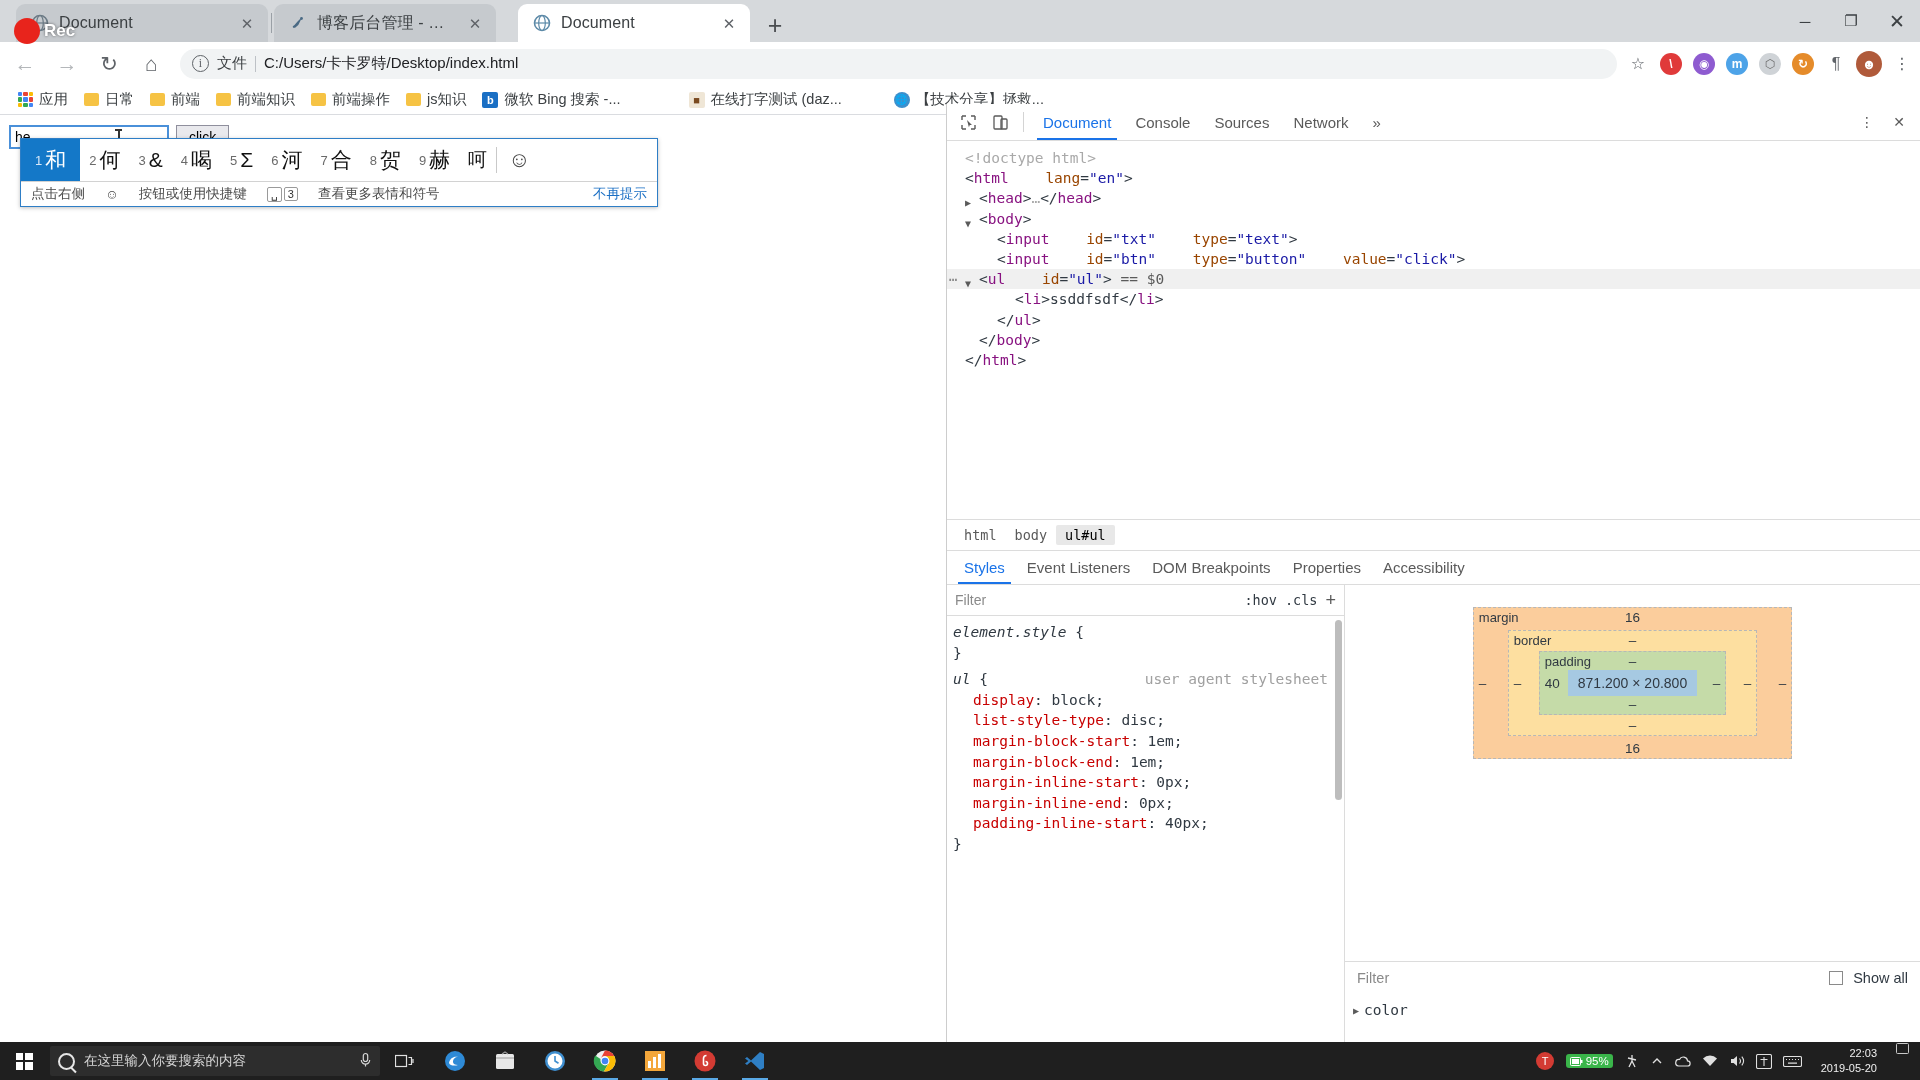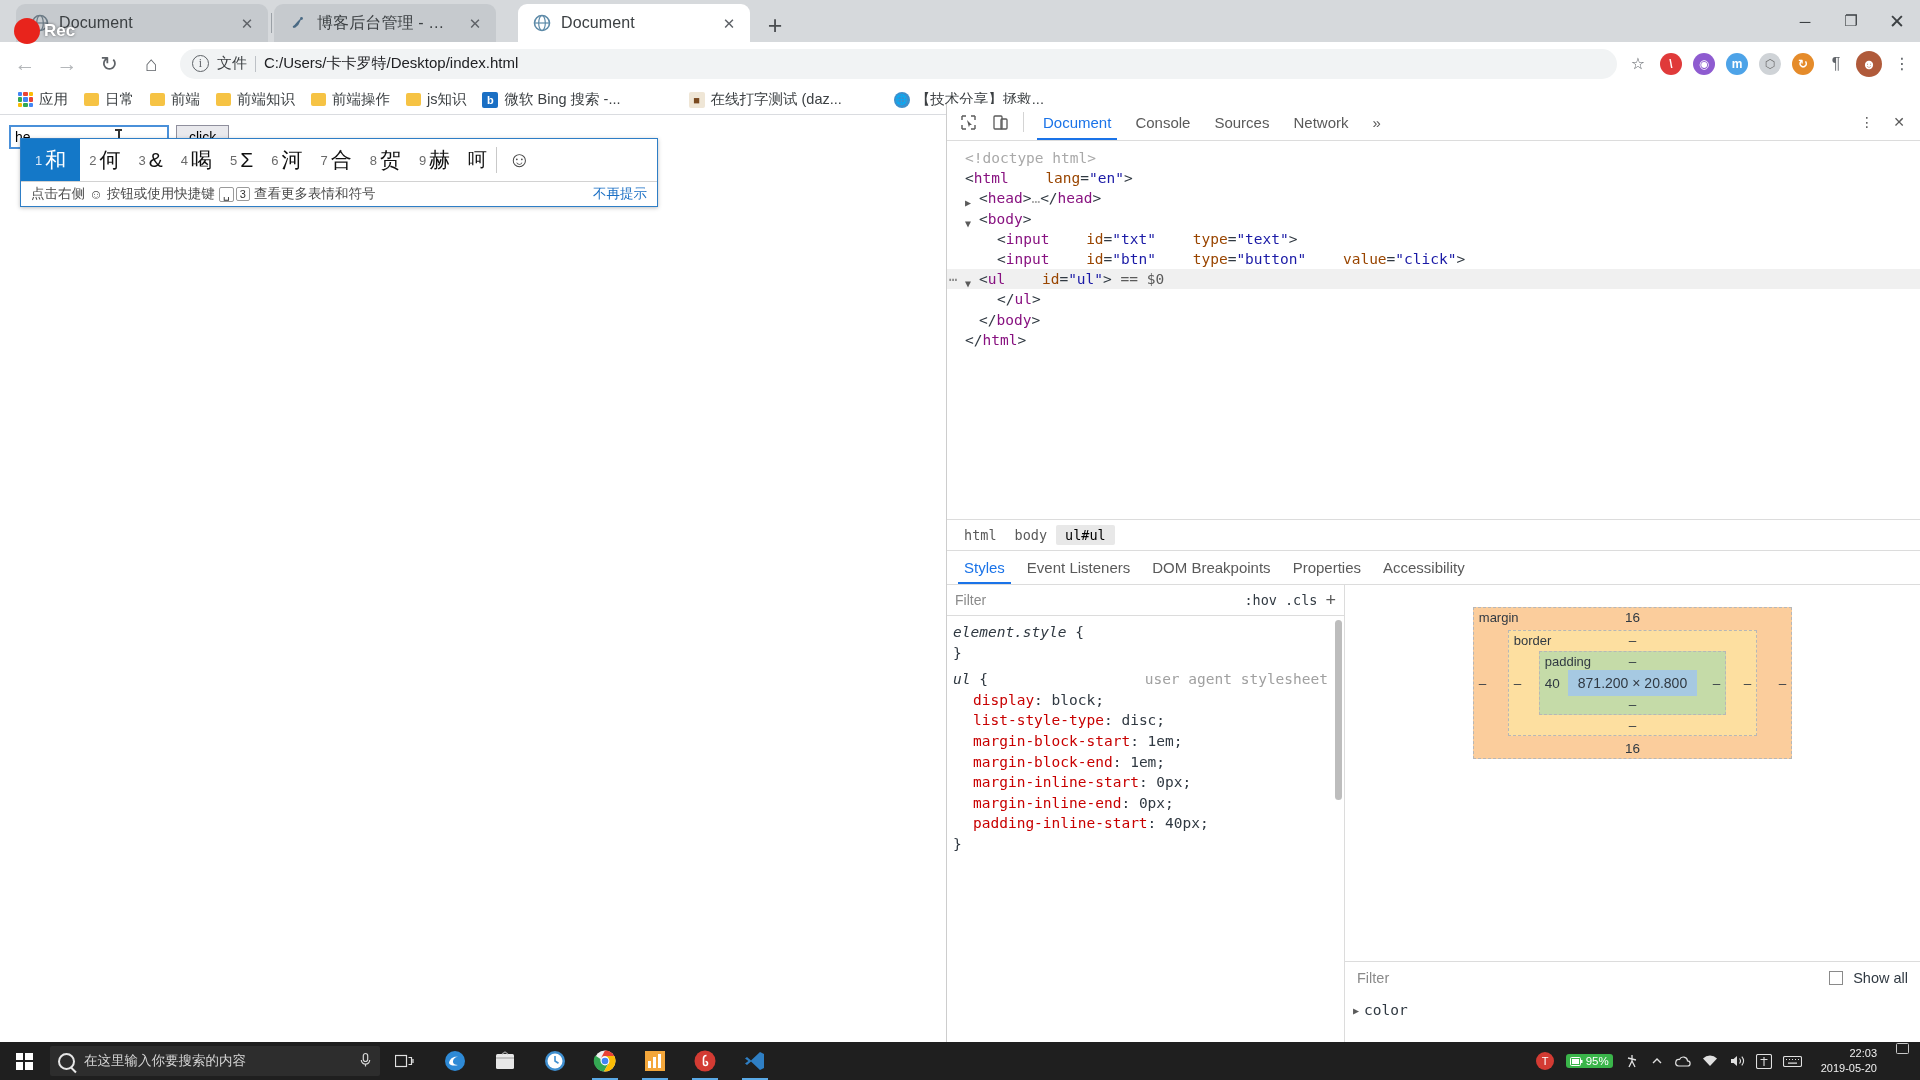--- a/index.html
+++ b/index.html
@@ -146,21 +146,21 @@
   .cand { display: flex; align-items: center; padding: 0 9px; gap: 3px; color: #111; }
   .cand.sel { background: #1478c8; color: #fff; padding: 0 14px; }
   .cand .num { font-size: 13px; color: #6a6a6a; }
   .cand.sel .num { color: #d6e7f7; }
   .cand .word { font-size: 21px; }
   .ime-divider { width: 1px; background: #c9c9c9; margin: 8px 0; }
   .ime-emoji { width: 44px; display: flex; align-items: center; justify-content: center;
       font-size: 22px; color: #444; }
   .ime-hint {
     height: 25px; border-top: 1px solid #d2d2d2; display: flex; align-items: center;
-    padding: 0 10px; font-size: 13.5px; color: #4a4a4a; gap: 4px;
+    padding: 0 10px; font-size: 13.5px; color: #4a4a4a; gap: 20px;
   }
   .ime-hint .dismiss { margin-left: auto; color: #1a6fc4; }
   .kbadge { display: inline-flex; align-items: center; gap: 2px; font-size: 12px; color: #333; }
   .kbadge b { border: 1px solid #9a9a9a; border-radius: 2px; padding: 0 3px; font-weight: normal; font-size: 11px; }
 
   
   .devtools {
     position: absolute; left: 946px; top: 104px; width: 974px; height: 938px;
     background: #ffffff; border-left: 1px solid #cdcdcd;
     display: flex; flex-direction: column; font-size: 14px; color: #303942;
@@ -538,20 +538,21 @@
         <div class="dnode" style="padding-left:32px;"><span class="tri" style="left:18px;top:5px;">▶</span><span class="pn">&lt;</span><span class="tg">head</span><span class="pn">&gt;</span><span class="cm">…</span><span class="pn">&lt;/</span><span class="tg">head</span><span class="pn">&gt;</span></div>
 
         <div class="dnode" style="padding-left:32px;"><span class="tri" style="left:18px;top:5px;">▼</span><span class="pn">&lt;</span><span class="tg">body</span><span class="pn">&gt;</span></div>
 
         <div class="dnode" style="padding-left:50px;"><span class="pn">&lt;</span><span class="tg">input</span> <span class="at">id</span><span class="pn">=</span><span class="av">"txt"</span> <span class="at">type</span><span class="pn">=</span><span class="av">"text"</span><span class="pn">&gt;</span></div>
 
         <div class="dnode" style="padding-left:50px;"><span class="pn">&lt;</span><span class="tg">input</span> <span class="at">id</span><span class="pn">=</span><span class="av">"btn"</span> <span class="at">type</span><span class="pn">=</span><span class="av">"button"</span> <span class="at">value</span><span class="pn">=</span><span class="av">"click"</span><span class="pn">&gt;</span></div>
 
         <div class="dnode hl" style="padding-left:32px;"><span class="dots">⋯</span><span class="tri" style="left:18px;top:5px;">▼</span><span class="pn">&lt;</span><span class="tg">ul</span> <span class="at">id</span><span class="pn">=</span><span class="av">"ul"</span><span class="pn">&gt; </span><span class="dollar">== $0</span></div>
 
+        <div class="dnode" style="padding-left:68px;"><span class="pn">&lt;</span><span class="tg">li</span><span class="pn">&gt;</span><span class="txtnode">ssddfsdf</span><span class="pn">&lt;/</span><span class="tg">li</span><span class="pn">&gt;</span></div>
 
         <div class="dnode" style="padding-left:50px;"><span class="pn">&lt;/</span><span class="tg">ul</span><span class="pn">&gt;</span></div>
 
         <div class="dnode" style="padding-left:32px;"><span class="pn">&lt;/</span><span class="tg">body</span><span class="pn">&gt;</span></div>
 
         <div class="dnode" style="padding-left:18px;"><span class="pn">&lt;/</span><span class="tg">html</span><span class="pn">&gt;</span></div>
       </div>
 
       <div class="dt-crumbs">
         <span class="crumb">html</span>

